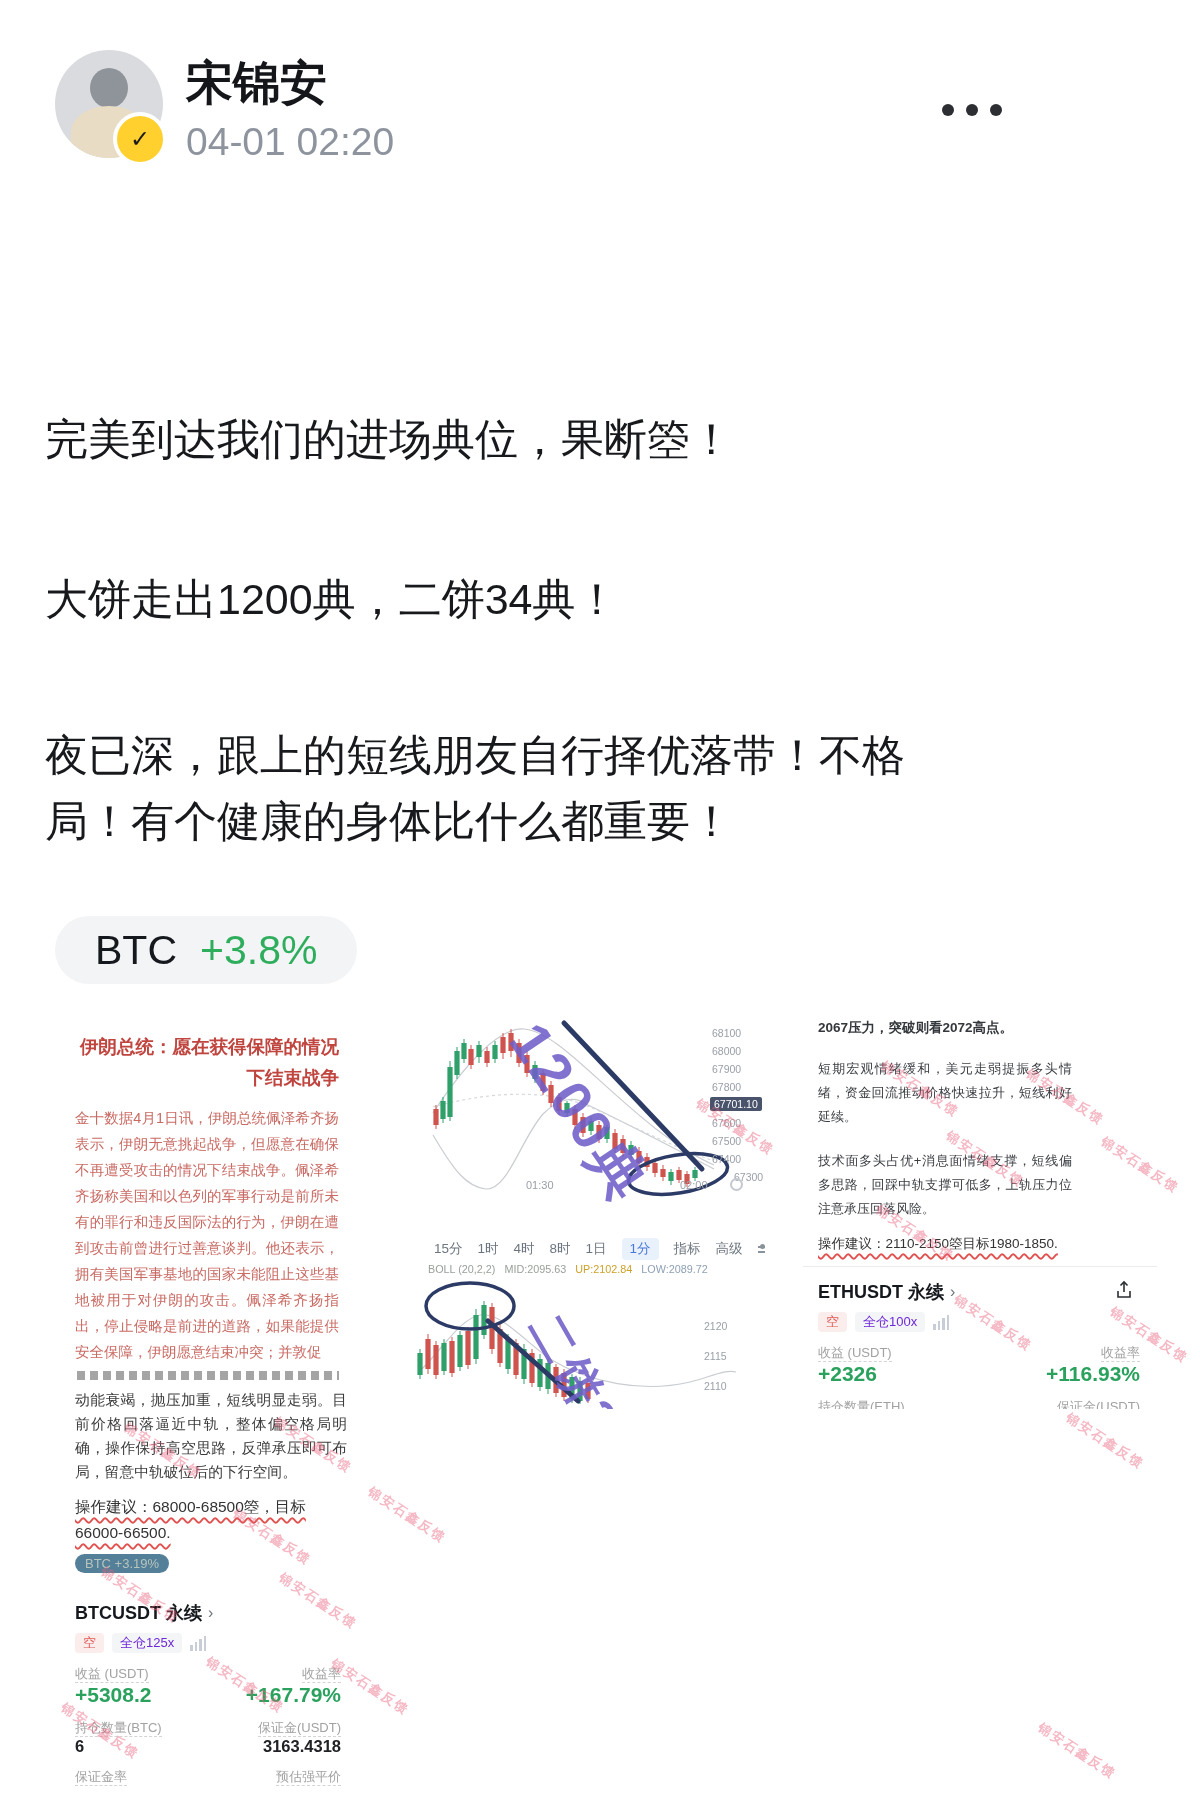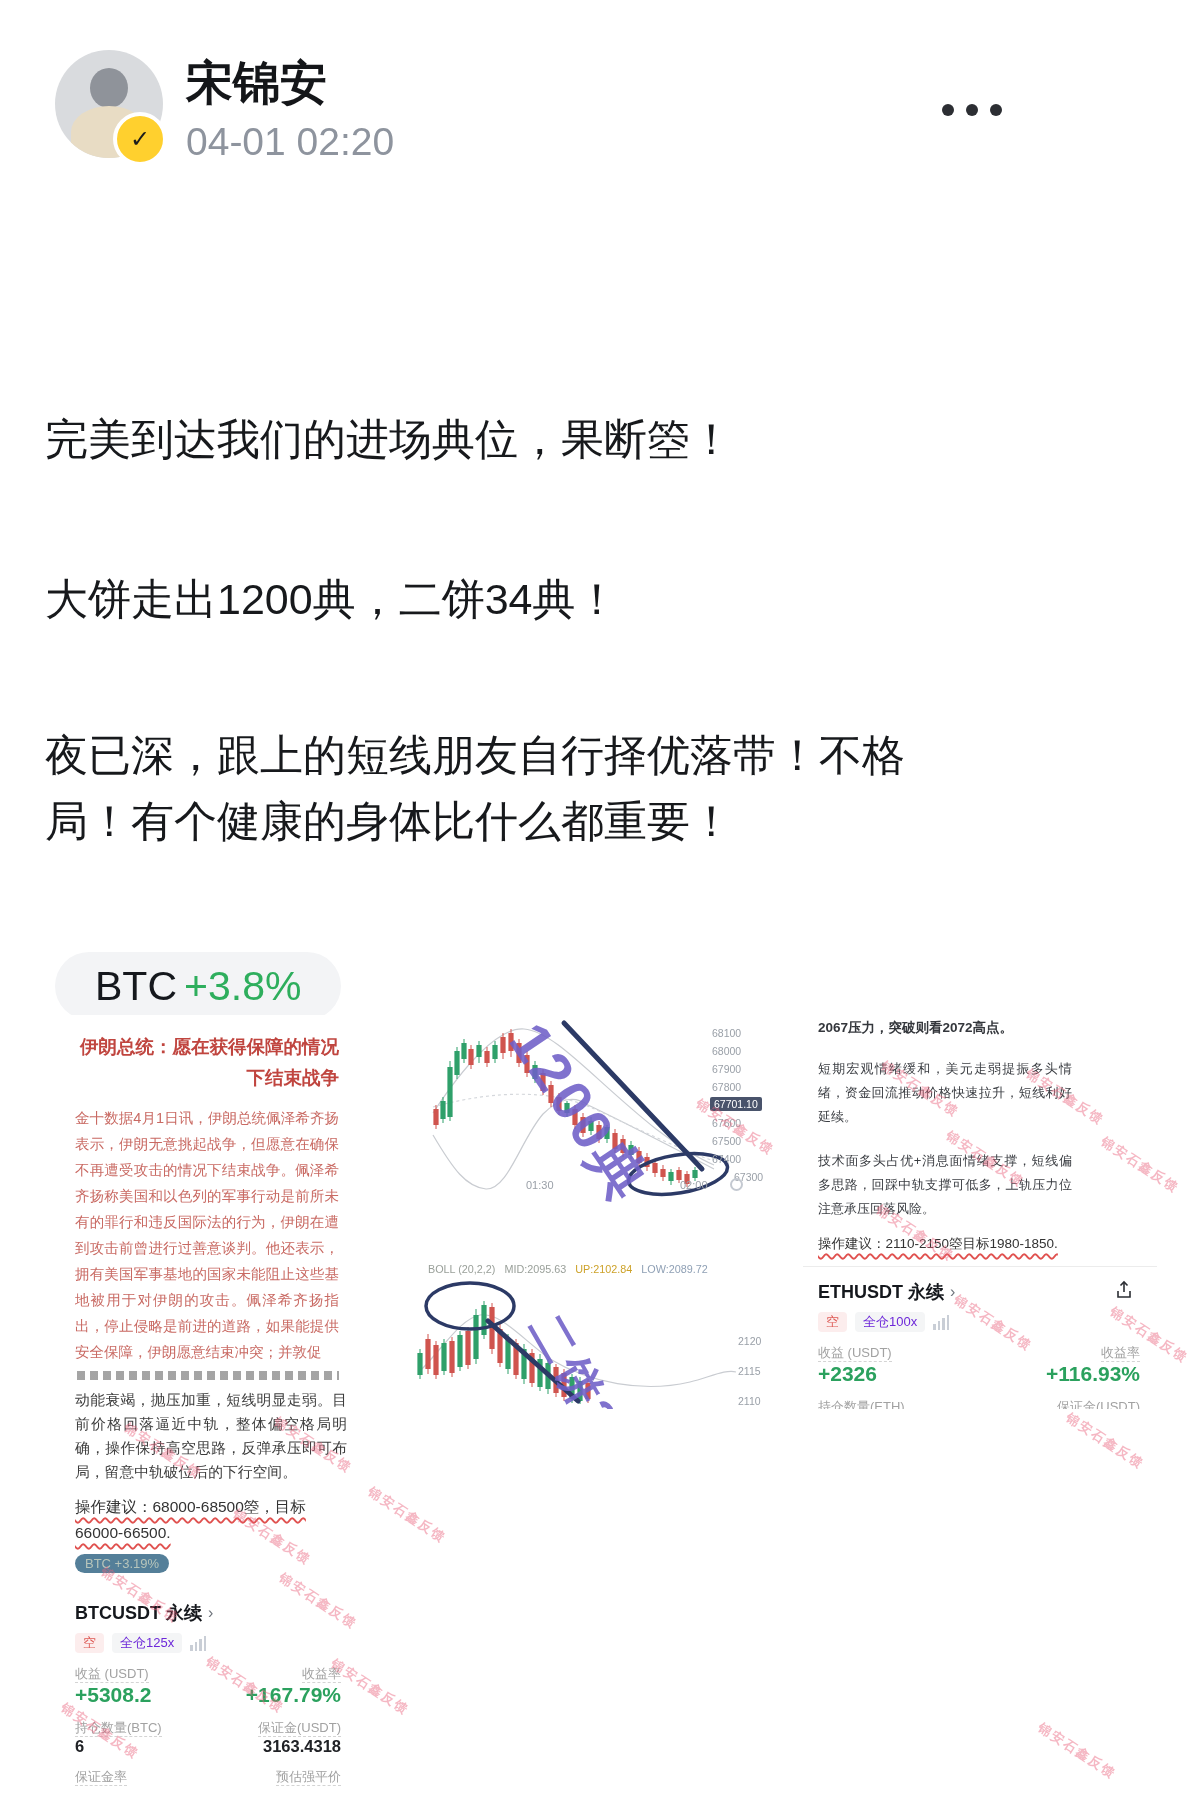--- a/index.html
+++ b/index.html
@@ -20,22 +20,22 @@
   .menu{position:absolute;left:942px;top:104px;display:flex;gap:12px;cursor:pointer;}
   .menu i{width:12px;height:12px;border-radius:50%;background:#2c2e33;}
   
   .para{position:absolute;left:45px;width:1110px;font-size:43px;line-height:66px;color:#17191c;}
   .p1{top:246px;} .p2{top:406px;} .p3{top:566px;} .p4{top:722px;width:945px;}
   .money{display:inline-flex;width:46px;height:46px;margin:0 4px;border-radius:42% 42% 50% 50%;
          background:#f2bf42;align-items:center;justify-content:center;vertical-align:-6px;
          box-shadow:inset 0 -6px 0 rgba(0,0,0,.08);}
   .money b{color:#7a5b12;font-size:28px;}
   
-  .ticker{position:absolute;left:55px;top:952px;height:68px;display:inline-flex;align-items:center;
-          gap:7px;padding:0 40px;border-radius:36px;background:#f3f4f6;cursor:pointer;}
+  .ticker{position:absolute;left:55px;top:916px;height:68px;display:inline-flex;align-items:center;
+          gap:23px;padding:0 40px;border-radius:36px;background:#f3f4f6;cursor:pointer;}
   .tsym{font-size:41px;color:#15181d;}
   .tchg{font-size:41px;color:#2eae5d;}
   
   .grid{position:absolute;left:0;top:1015px;width:1200px;height:786px;}
   .tile{position:absolute;margin:0;background:#fff;overflow:hidden;}
   .t1{left:55px;top:0;width:302px;height:786px;padding:0;}
   .t2{left:358px;top:2px;width:407px;height:392px;}
   .t3{left:775px;top:2px;width:395px;height:392px;}
   
   .t1 .inner{padding:16px 16px 0 20px;}
@@ -73,21 +73,21 @@
   .csvg{position:absolute;left:0;}
   .band{fill:none;stroke:#c9ccd1;stroke-width:1.2;}
   .dashed{stroke:#d5d8dc;stroke-dasharray:3 3;}
   .navy{stroke:#2c3a66;stroke-width:5;stroke-linecap:round;}
   .navy-e{fill:none;stroke:#2c3a66;stroke-width:3.5;}
   .anno{position:absolute;color:rgba(110,94,199,.88);font-weight:800;letter-spacing:4px;z-index:5;}
   .anno-btc{left:196px;top:-8px;font-size:56px;transform:rotate(56deg);transform-origin:left top;}
   .anno-eth{left:210px;top:286px;font-size:46px;transform:rotate(60deg);transform-origin:left top;}
   .pricecol span,.ethcol span{position:absolute;left:0;font-size:10.5px;color:#9aa0a8;}
   .pricecol{position:absolute;left:354px;top:0;width:50px;height:180px;}
-  .ethcol{position:absolute;left:380px;top:303px;width:45px;height:90px;margin-top:15px;}
+  .ethcol{position:absolute;left:346px;top:303px;width:45px;height:90px;}
   .pricetag{position:absolute;left:352px;top:80px;background:#49536b;color:#fff;
             font-size:10.5px;padding:1px 4px;border-radius:2px;}
   .tlabel{position:absolute;font-size:11px;color:#9aa0a8;}
   .t130{left:168px;top:162px;} .t200{left:322px;top:162px;}
   .gearish{position:absolute;left:372px;top:161px;width:9px;height:9px;border:2.5px solid #c4c9d1;
            border-radius:50%;}
   .tfbar{position:absolute;left:0;top:221px;width:407px;display:flex;align-items:center;
          gap:15px;padding-left:76px;font-size:13.5px;color:#6d7680;}
   .tfchip{background:#e9f1fc;color:#4b79d6;padding:2px 8px;border-radius:4px;}
   .sliders{display:inline-flex;flex-direction:column;gap:3px;}
@@ -281,20 +281,34 @@
           <span style="top: 64px;">67800</span>
           <span style="top: 100px;">67600</span>
           <span style="top: 118px;">67500</span>
           <span style="top: 136px;">67400</span>
           <span style="top: 154px; margin-left: 22px;">67300</span>
         </div>
       <div class="pricetag">67701.10</div>
       <span class="tlabel t130">01:30</span>
       <span class="tlabel t200">02:00</span>
       <i class="gearish"></i>
+      <div class="tfbar">
+        <span>15分</span>
+        <span>1时</span>
+        <span>4时</span>
+        <span>8时</span>
+        <span>1日</span>
+        <span class="tfchip">1分</span>
+        <span>指标</span>
+        <span>高级</span>
+        <span class="sliders">
+            <i></i>
+            <i></i>
+          </span>
+      </div>
       <div class="bollrow">
         <span>BOLL (20,2,2)</span>
         <span>MID:2095.63</span>
         <span class="boll-up">UP:2102.84</span>
         <span class="boll-low">LOW:2089.72</span>
       </div>
       <svg class="csvg" width="407" height="125" viewBox="0 0 407 125" style="top:262px">
         <path class="band" d="M62,92 C86,68 102,40 122,36 C142,33 162,58 192,80 C232,104 285,114 332,103 C352,98 368,90 378,93"></path>
         <g id="candles-eth">
             <line x1="62" x2="62" y1="70" y2="100" stroke="#2fa06a" stroke-width="1"></line>

